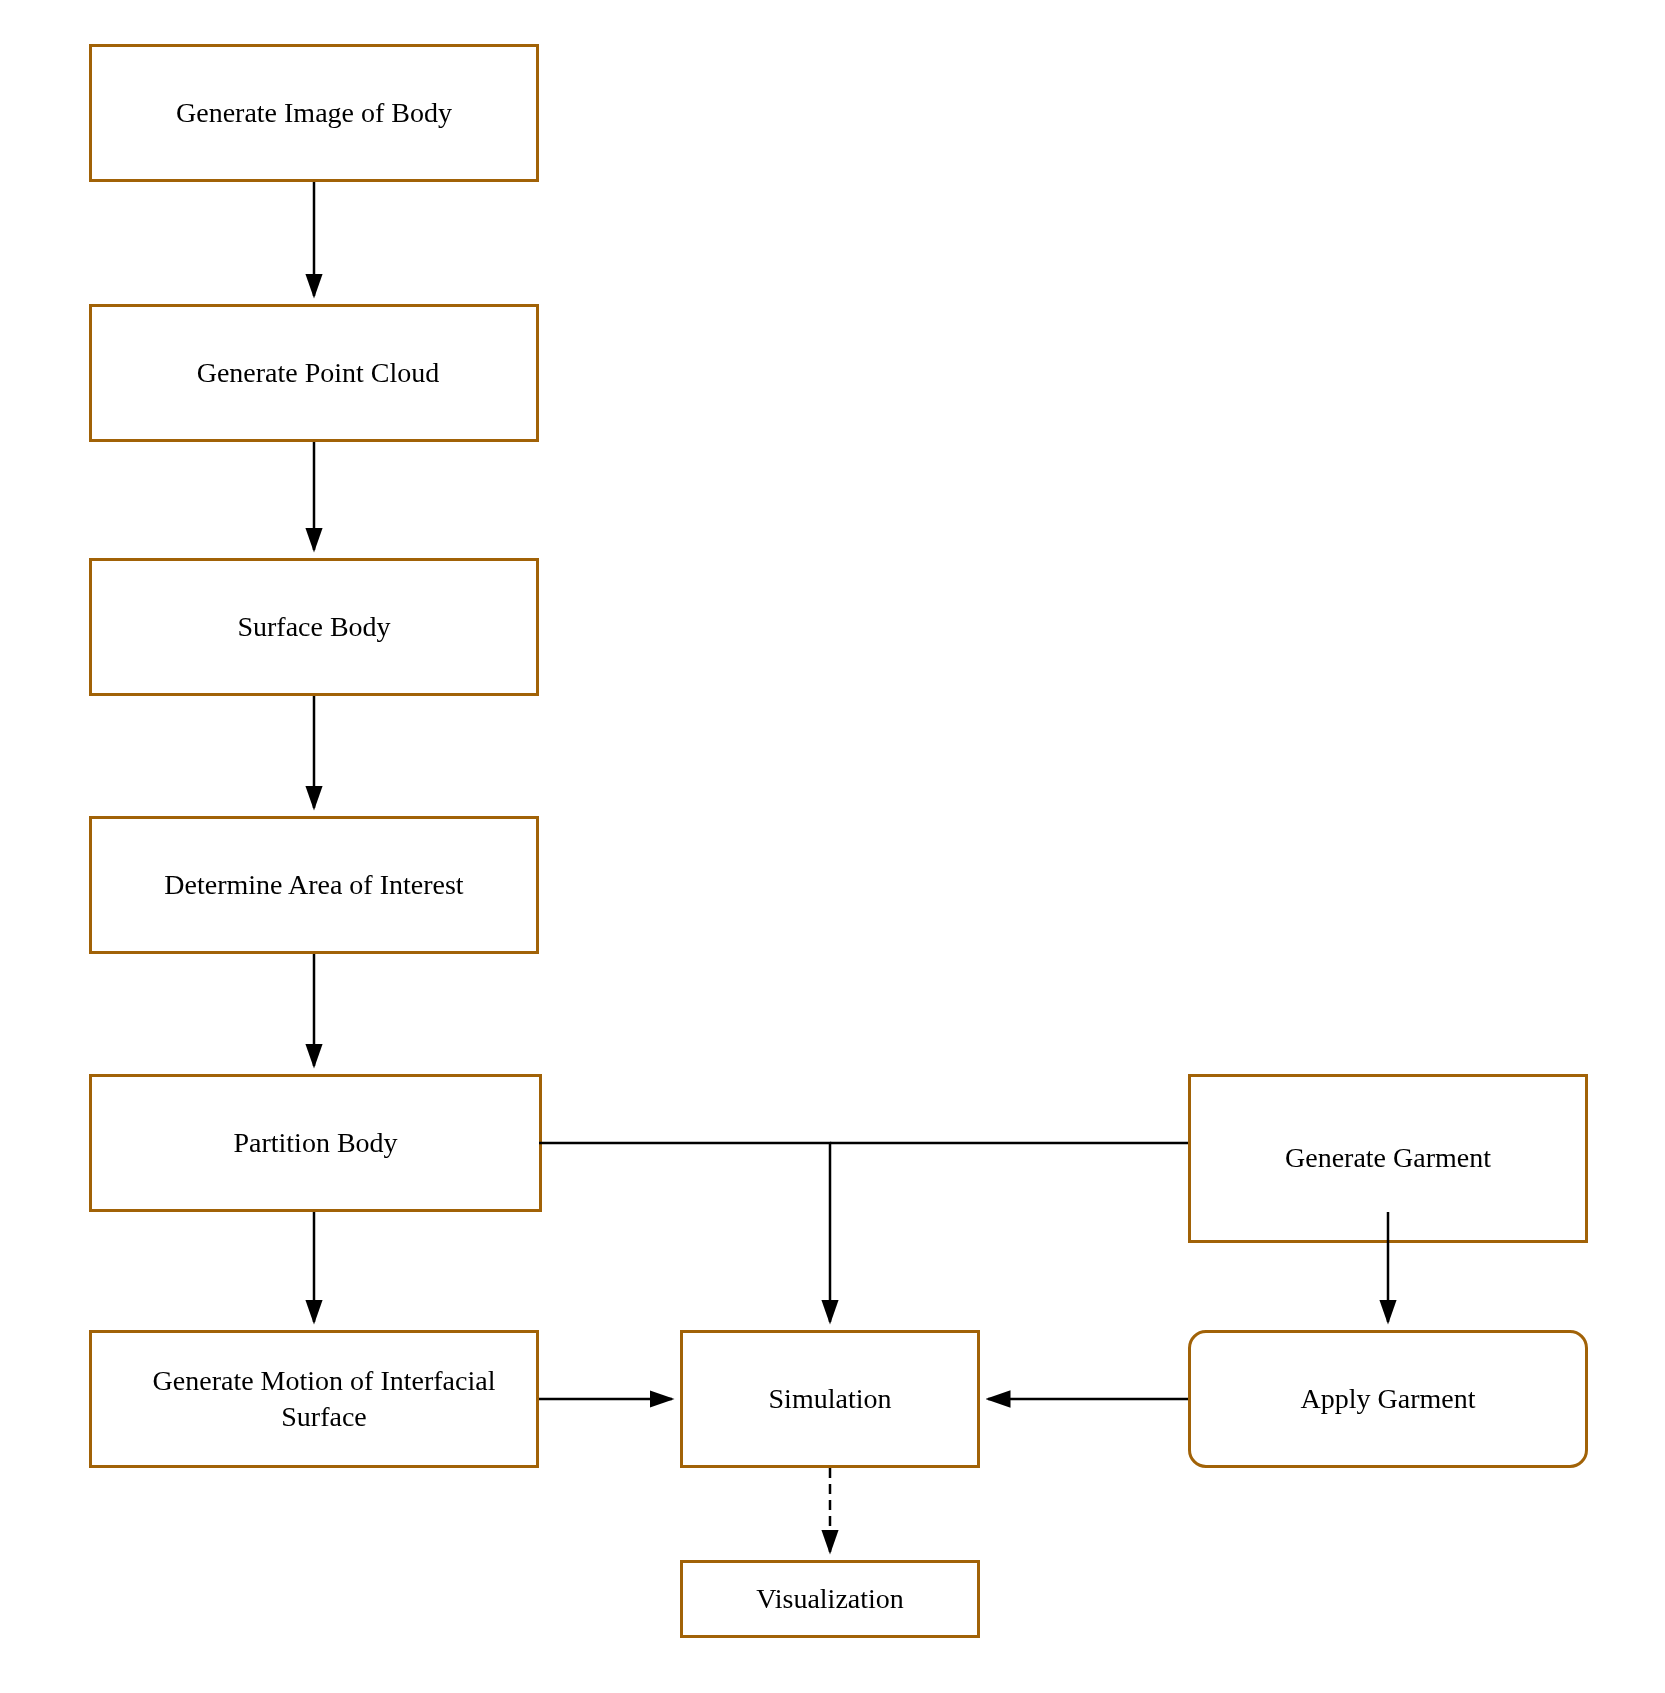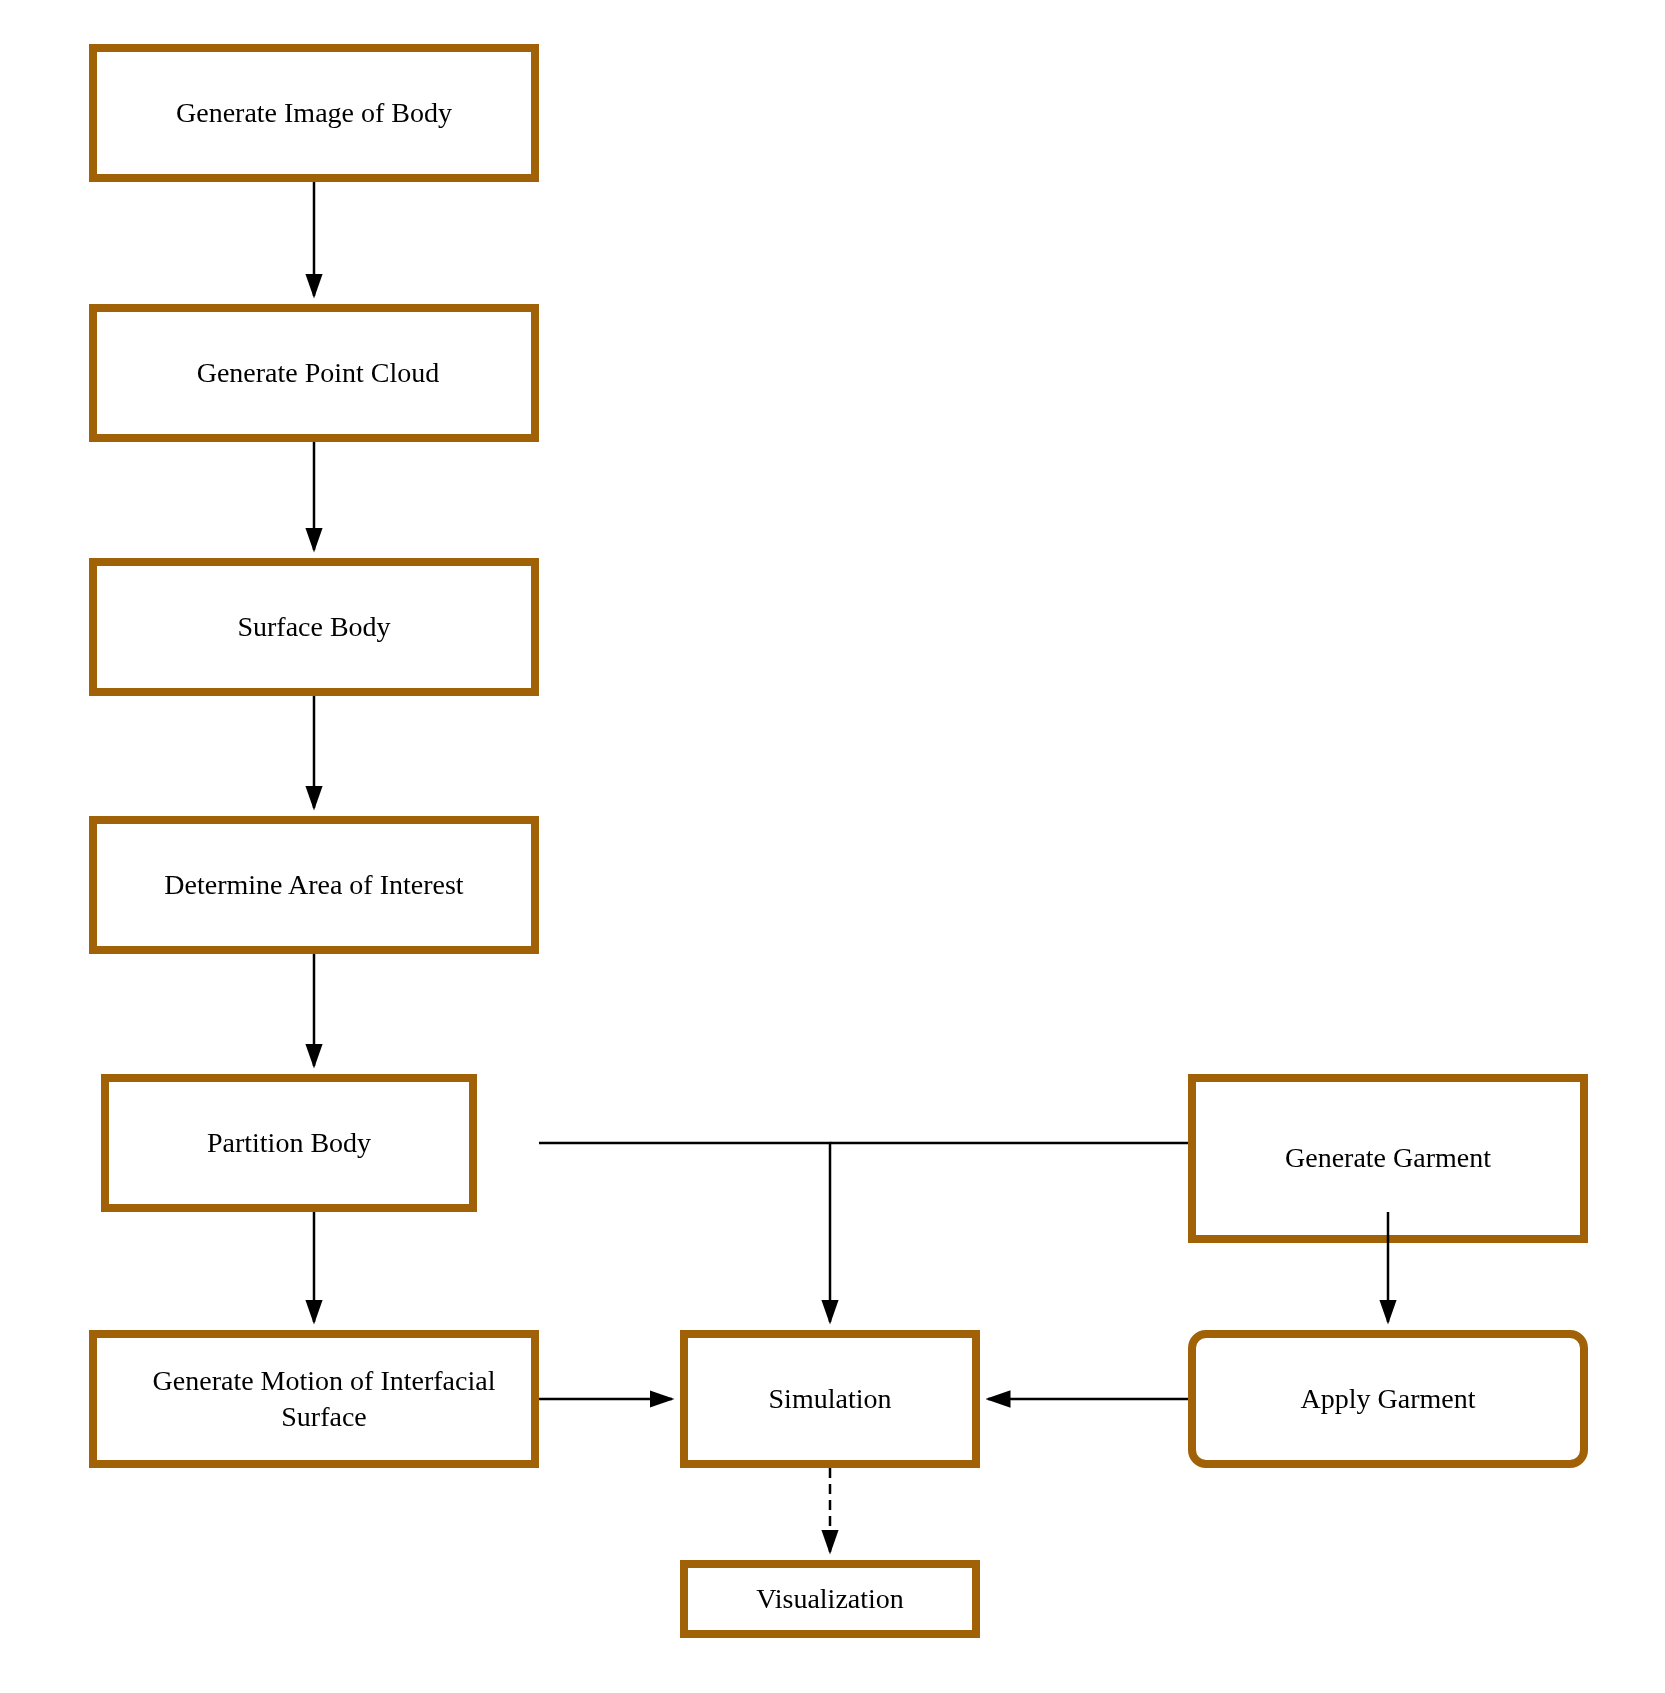--- a/index.html
+++ b/index.html
@@ -15,21 +15,21 @@
     .flowchart {
       position: absolute;
       top: 0;
       left: 0;
       width: 1665px;
       height: 1693px;
     }
 
     .box {
       position: absolute;
-      border: 8px solid #a16207;
+      border: 3px solid #a16207;
       background: #ffffff;
       display: flex;
       align-items: center;
       justify-content: center;
       text-align: center;
       font-size: 28px;
       font-weight: normal;
       line-height: 1.3;
       padding: 10px 16px;
     }
@@ -67,21 +67,21 @@
   </div>
 
   <div class="box" style="left:89px; top:558px; width:450px; height:138px;">
     <span>Surface Body</span>
   </div>
 
   <div class="box" style="left:89px; top:816px; width:450px; height:138px;">
     <span>Determine Area of Interest</span>
   </div>
 
-  <div class="box" style="left:89px; top:1074px; width:376px; height:138px;margin-left:12px;">
+  <div class="box" style="left:89px; top:1074px; width:453px; height:138px;">
     <span>Partition Body</span>
   </div>
 
   <div class="box" style="left:89px; top:1330px; width:450px; height:138px;padding-left:36px;">
     <span>Generate Motion of Interfacial Surface</span>
   </div>
 
   <div class="box" style="left:680px; top:1330px; width:300px; height:138px;">
     <span>Simulation</span>
   </div>

